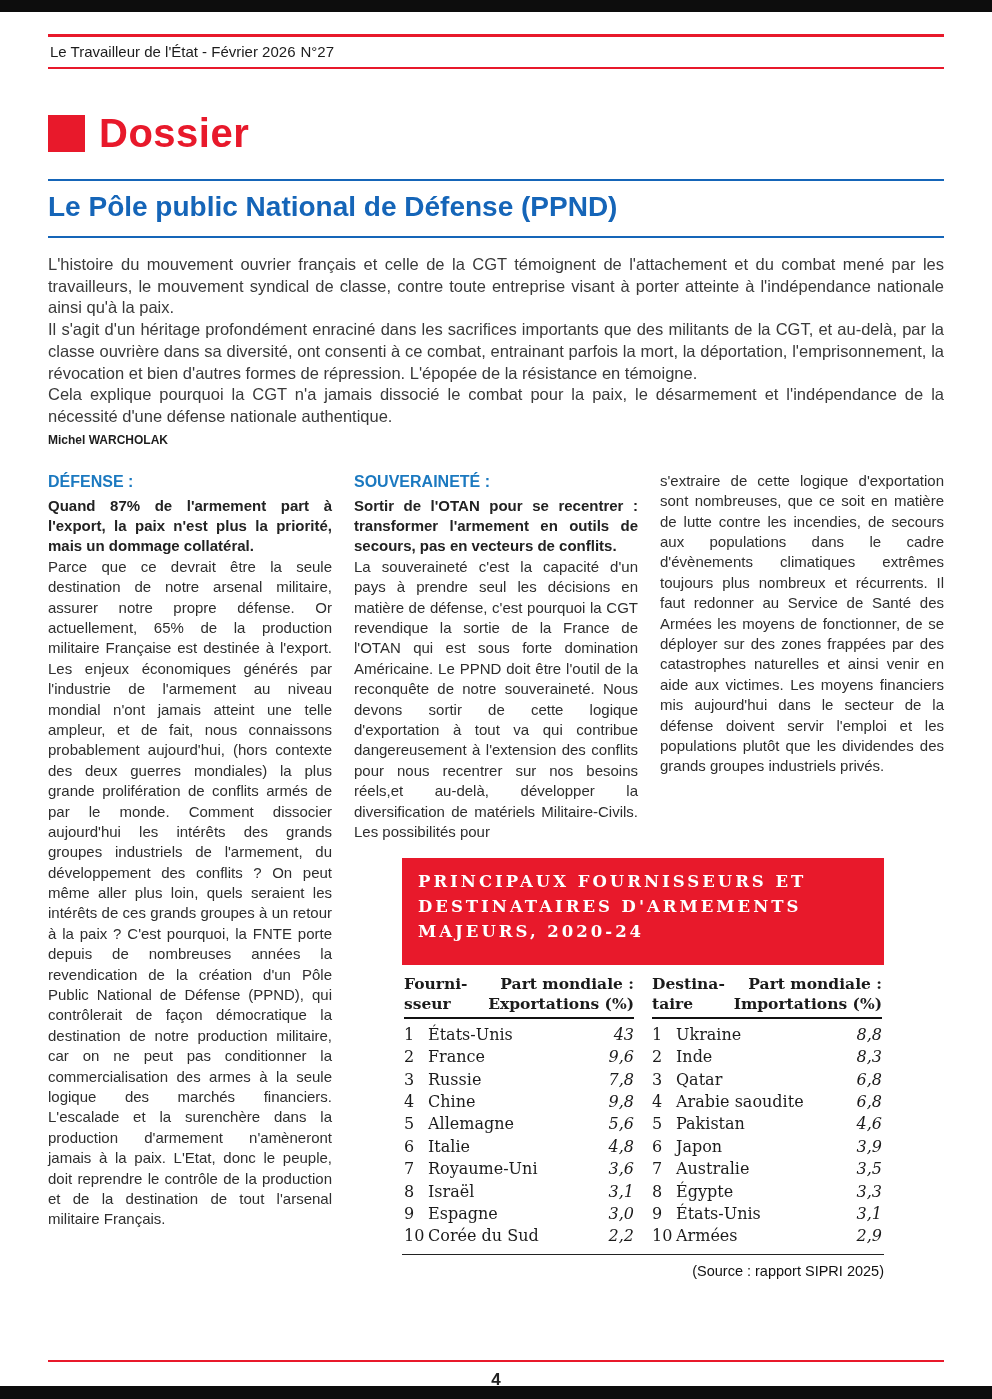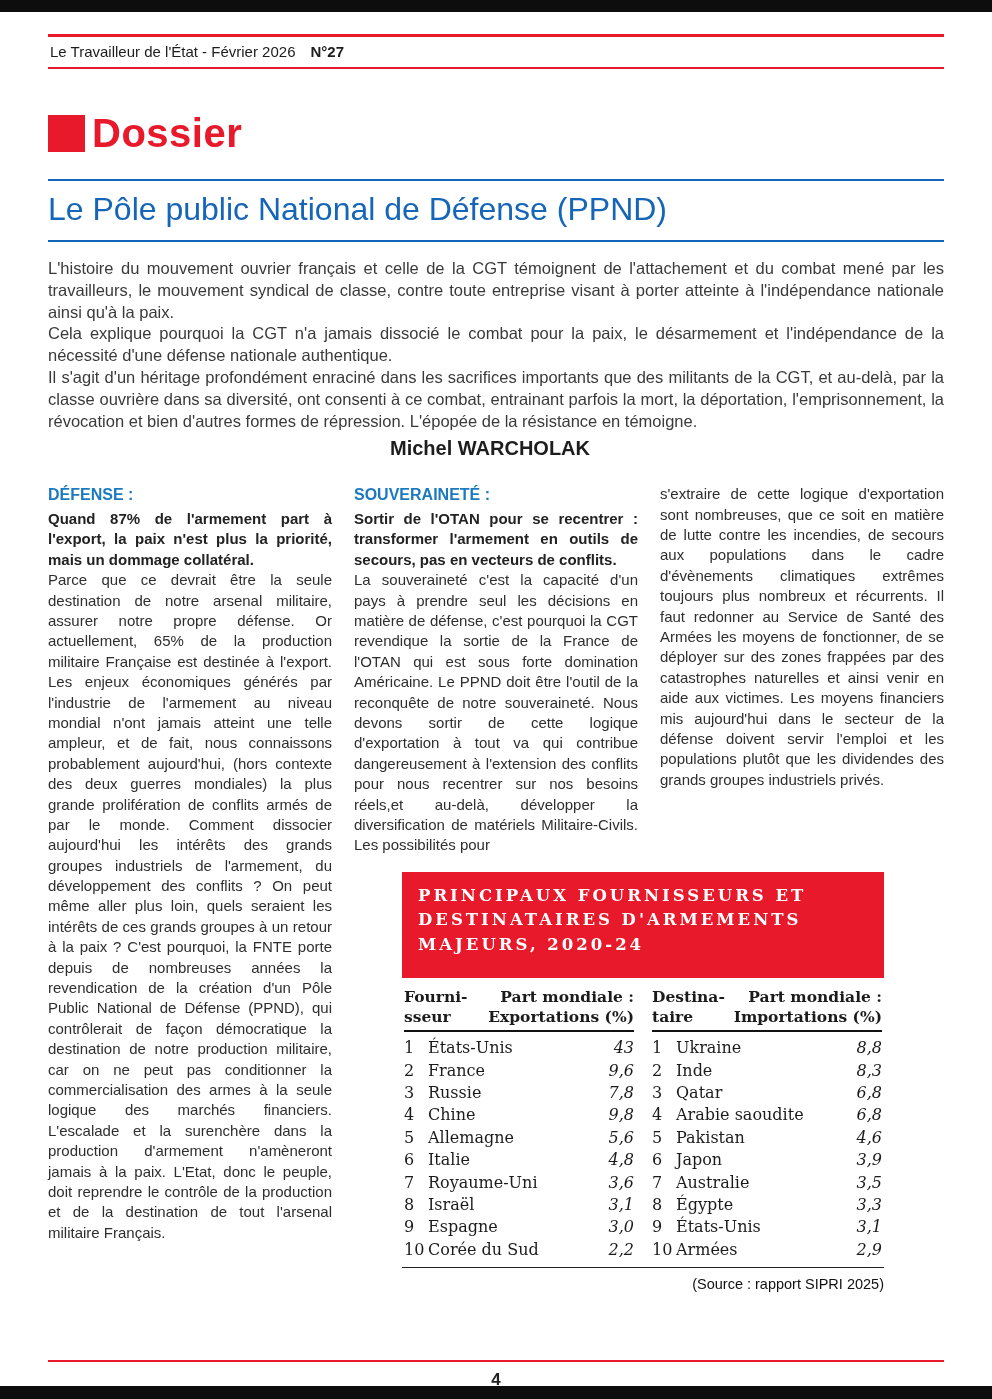--- a/index.html
+++ b/index.html
@@ -20,32 +20,32 @@
   .edge-bar{position:absolute;left:0;right:0;background:#0d0d0d;}
   .edge-bar.top{top:0;height:12px;}
   .edge-bar.bottom{bottom:0;height:13px;}
 
   .inner{padding:34px 48px 0 48px;}
 
   .rule{width:100%;}
   .red-thick{height:3px;background:var(--red);}
   .red-thin{height:2px;background:var(--red);}
   .masthead-line{font-size:15px;color:#1c1c1c;padding:6px 2px 7px 2px;}
-  .masthead-line .issue{font-weight:bold;margin-left:15px;}
-
-  .dossier{margin-top:44px;display:flex;align-items:center;gap:7px;}
+  .masthead-line .issue{font-weight:normal;margin-left:5px;}
+
+  .dossier{margin-top:44px;display:flex;align-items:center;gap:14px;}
   .dossier-square{width:37px;height:37px;background:var(--red);flex:0 0 auto;}
   .dossier-label{color:var(--red);font-size:40px;font-weight:bold;letter-spacing:0.5px;line-height:1;}
 
   .title-block{margin-top:26px;border-top:2px solid var(--blue-title);border-bottom:2px solid var(--blue-title);padding:11px 0 13px 0;}
-  .title-block h1{margin:0;font-size:32px;line-height:1.1;color:var(--blue-title);font-weight:normal;}
+  .title-block h1{margin:0;font-size:28px;line-height:1.1;color:var(--blue-title);font-weight:bold;}
 
   .intro{margin-top:16px;}
   .intro p{margin:0;font-weight:normal;font-size:16.5px;line-height:1.32;color:#3a3a3a;text-align:justify;}
-  .author{text-align:center;font-weight:bold;font-size:20px;color:#1d1d1d;margin-top:5px;padding-right:12px;}
+  .author{text-align:left;font-weight:bold;font-size:12px;color:#1d1d1d;margin-top:5px;padding-right:12px;}
 
   .cols{margin-top:24px;display:grid;grid-template-columns:1fr 1fr 1fr;column-gap:22px;}
   .col{font-size:15px;line-height:1.36;color:var(--ink);text-align:justify;hyphens:auto;}
   .col1{grid-column:1;grid-row:1 / span 2;}
   .col2{grid-column:2;grid-row:1;}
   .col3{grid-column:3;grid-row:1;}
   .col-head{margin:0 0 3px 0;font-size:16px;color:var(--blue-head);font-weight:bold;}
   .lead{margin:0;font-weight:bold;color:#222;}
   .body{margin:0;}
 
@@ -94,22 +94,22 @@
       <span class="dossier-square"></span>
       <span class="dossier-label">Dossier</span>
     </div>
 
     <div class="title-block">
       <h1>Le Pôle public National de Défense (PPND)</h1>
     </div>
 
     <section class="intro">
       <p>L'histoire du mouvement ouvrier français et celle de la CGT témoignent de l'attachement et du combat mené par les travailleurs, le mouvement syndical de classe, contre toute entreprise visant à porter atteinte à l'indépendance nationale ainsi qu'à la paix.</p>
+      <p>Il s'agit d'un héritage profondément enraciné dans les sacrifices importants que des militants de la CGT, et au-delà, par la classe ouvrière dans sa diversité, ont consenti à ce combat, entrainant parfois la mort, la déportation, l'emprisonnement, la révocation et bien d'autres formes de répression. L'épopée de la résistance en témoigne.</p>
       <p>Cela explique pourquoi la CGT n'a jamais dissocié le combat pour la paix, le désarmement et l'indépendance de la nécessité d'une défense nationale authentique.</p>
-      <p>Il s'agit d'un héritage profondément enraciné dans les sacrifices importants que des militants de la CGT, et au-delà, par la classe ouvrière dans sa diversité, ont consenti à ce combat, entrainant parfois la mort, la déportation, l'emprisonnement, la révocation et bien d'autres formes de répression. L'épopée de la résistance en témoigne.</p>
       <div class="author">Michel WARCHOLAK</div>
     </section>
 
     <section class="cols">
 
       <div class="col col1">
         <h3 class="col-head">DÉFENSE :</h3>
         <p class="lead">Quand 87% de l'armement part à l'export, la paix n'est plus la priorité, mais un dommage collatéral.</p>
         <p class="body">Parce que ce devrait être la seule destination de notre arsenal militaire, assurer notre propre défense. Or actuellement, 65% de la production militaire Française est destinée à l'export. Les enjeux économiques générés par l'industrie de l'armement au niveau mondial n'ont jamais atteint une telle ampleur, et de fait, nous connaissons probablement aujourd'hui, (hors contexte des deux guerres mondiales) la plus grande prolifération de conflits armés de par le monde. Comment dissocier aujourd'hui les intérêts des grands groupes industriels de l'armement, du développement des conflits ? On peut même aller plus loin, quels seraient les intérêts de ces grands groupes à un retour à la paix ? C'est pourquoi, la FNTE porte depuis de nombreuses années la revendication de la création d'un Pôle Public National de Défense (PPND), qui contrôlerait de façon démocratique la destination de notre production militaire, car on ne peut pas conditionner la commercialisation des armes à la seule logique des marchés financiers. L'escalade et la surenchère dans la production d'armement n'amèneront jamais à la paix. L'Etat, donc le peuple, doit reprendre le contrôle de la production et de la destination de tout l'arsenal militaire Français.</p>
       </div>

